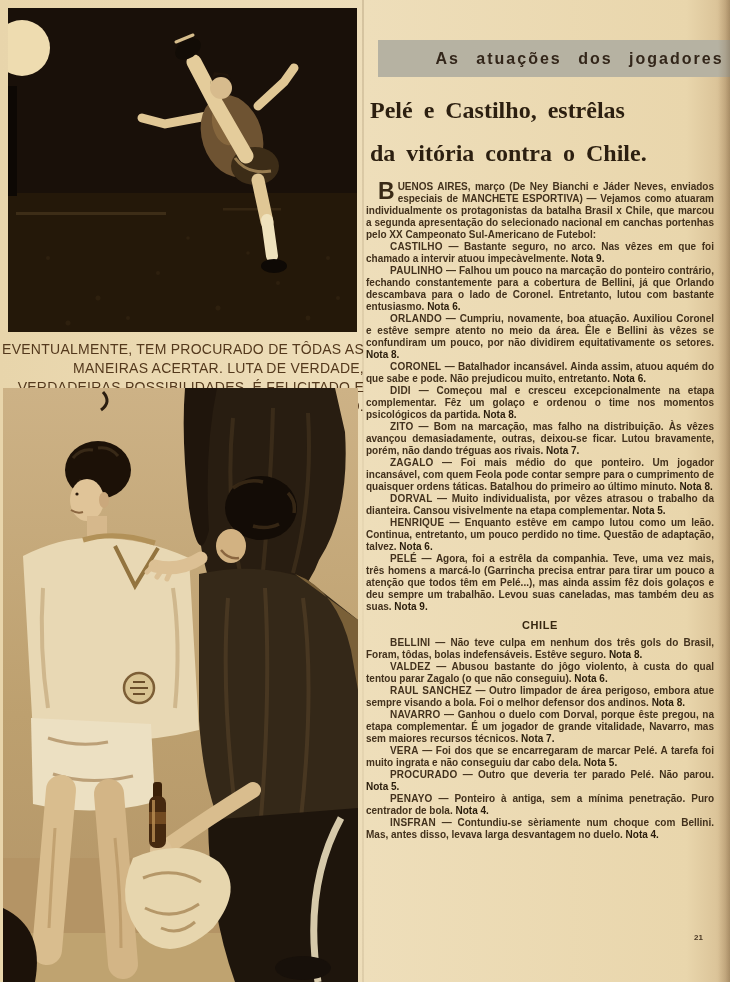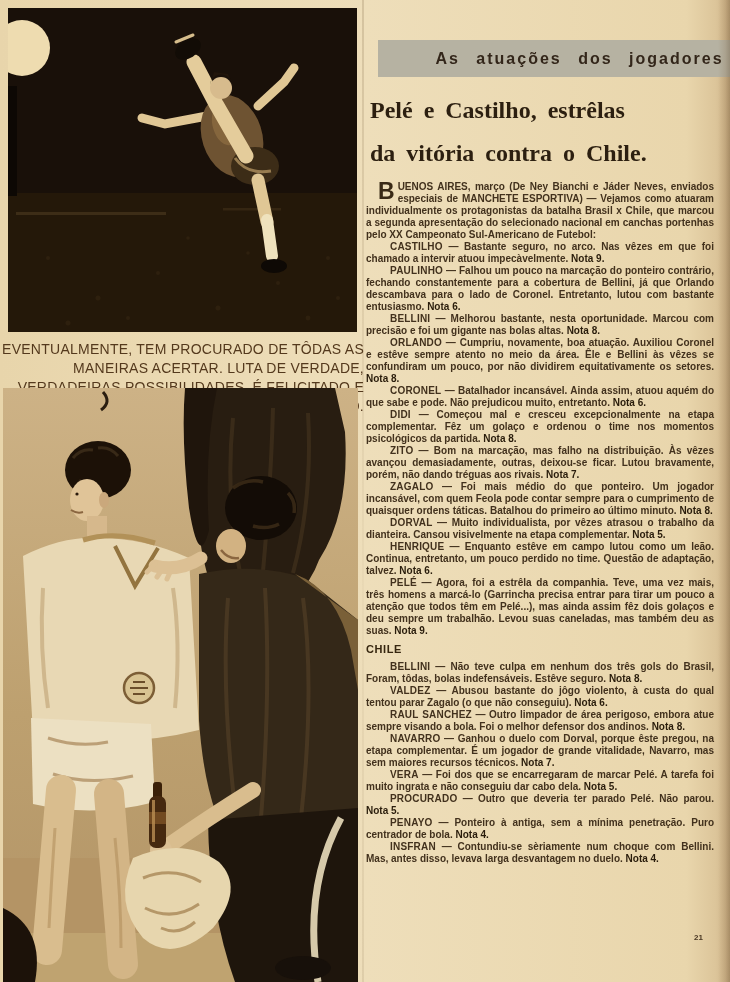--- a/index.html
+++ b/index.html
@@ -50,21 +50,21 @@
   .bodytext p{margin:0;}
   .intro{text-indent:0;}
   .dropcap{
     float:left;font-size:23px;line-height:21px;font-weight:700;
     padding:0 3px 0 12px;color:#3a2a16;
   }
   .entry{text-indent:24px;}
   .pname{letter-spacing:.2px;}
   .nota{color:#291c0b;}
   .chile-h{
-    font-size:11px;letter-spacing:.6px;
+    text-align:center;font-size:11px;letter-spacing:.6px;
     margin:6px 0 6px 0 !important;color:#36260f;
   }
   .pagenum{
     position:absolute;left:694px;top:933px;
     font-size:8px;font-weight:700;color:#4a3824;
   }
 </style>
 </head>
 <body>
 
@@ -203,21 +203,20 @@
       <span>da vitória contra o Chile.</span>
     </h1>
 
     <div class="bodytext">
       <p class="intro">
         <span class="dropcap">B</span><span>UENOS AIRES, março (De Ney Bianchi e Jáder Neves, enviados especiais de MANCHETE ESPORTIVA) — Vejamos como atuaram individualmente os protagonistas da batalha Brasil x Chile, que marcou a segunda apresentação do selecionado nacional em canchas portenhas pelo XX Campeonato Sul-Americano de Futebol:</span>
       </p>
       <div id="brazil-entries">
           <p class="entry"><span class="pname">CASTILHO</span> — Bastante seguro, no arco. Nas vêzes em que foi chamado a intervir atuou impecàvelmente. <strong class="nota">Nota 9.</strong></p>
           <p class="entry"><span class="pname">PAULINHO</span> — Falhou um pouco na marcação do ponteiro contrário, fechando constantemente para a cobertura de Bellini, já que Orlando descambava para o lado de Coronel. Entretanto, lutou com bastante entusiasmo. <strong class="nota">Nota 6.</strong></p>
-          <p class="entry"><span class="pname">BELLINI</span> — Melhorou bastante, nesta oportunidade. Marcou com precisão e foi um gigante nas bolas altas. <strong class="nota">Nota 8.</strong></p>
           <p class="entry"><span class="pname">ORLANDO</span> — Cumpriu, novamente, boa atuação. Auxiliou Coronel e estêve sempre atento no meio da área. Êle e Bellini às vêzes se confundiram um pouco, por não dividirem equitativamente os setores. <strong class="nota">Nota 8.</strong></p>
           <p class="entry"><span class="pname">CORONEL</span> — Batalhador incansável. Ainda assim, atuou aquém do que sabe e pode. Não prejudicou muito, entretanto. <strong class="nota">Nota 6.</strong></p>
           <p class="entry"><span class="pname">DIDI</span> — Começou mal e cresceu excepcionalmente na etapa complementar. Fêz um golaço e ordenou o time nos momentos psicológicos da partida. <strong class="nota">Nota 8.</strong></p>
           <p class="entry"><span class="pname">ZITO</span> — Bom na marcação, mas falho na distribuição. Às vêzes avançou demasiadamente, outras, deixou-se ficar. Lutou bravamente, porém, não dando tréguas aos rivais. <strong class="nota">Nota 7.</strong></p>
           <p class="entry"><span class="pname">ZAGALO</span> — Foi mais médio do que ponteiro. Um jogador incansável, com quem Feola pode contar sempre para o cumprimento de quaisquer ordens táticas. Batalhou do primeiro ao último minuto. <strong class="nota">Nota 8.</strong></p>
           <p class="entry"><span class="pname">DORVAL</span> — Muito individualista, por vêzes atrasou o trabalho da dianteira. Cansou visivelmente na etapa complementar. <strong class="nota">Nota 5.</strong></p>
           <p class="entry"><span class="pname">HENRIQUE</span> — Enquanto estêve em campo lutou como um leão. Continua, entretanto, um pouco perdido no time. Questão de adaptação, talvez. <strong class="nota">Nota 6.</strong></p>
           <p class="entry"><span class="pname">PELÉ</span> — Agora, foi a estrêla da companhia. Teve, uma vez mais, três homens a marcá-lo (Garrincha precisa entrar para tirar um pouco a atenção que todos têm em Pelé...), mas ainda assim fêz dois golaços e deu sempre um trabalhão. Levou suas caneladas, mas também deu as suas. <strong class="nota">Nota 9.</strong></p>
         </div>
       <p class="chile-h">CHILE</p>

